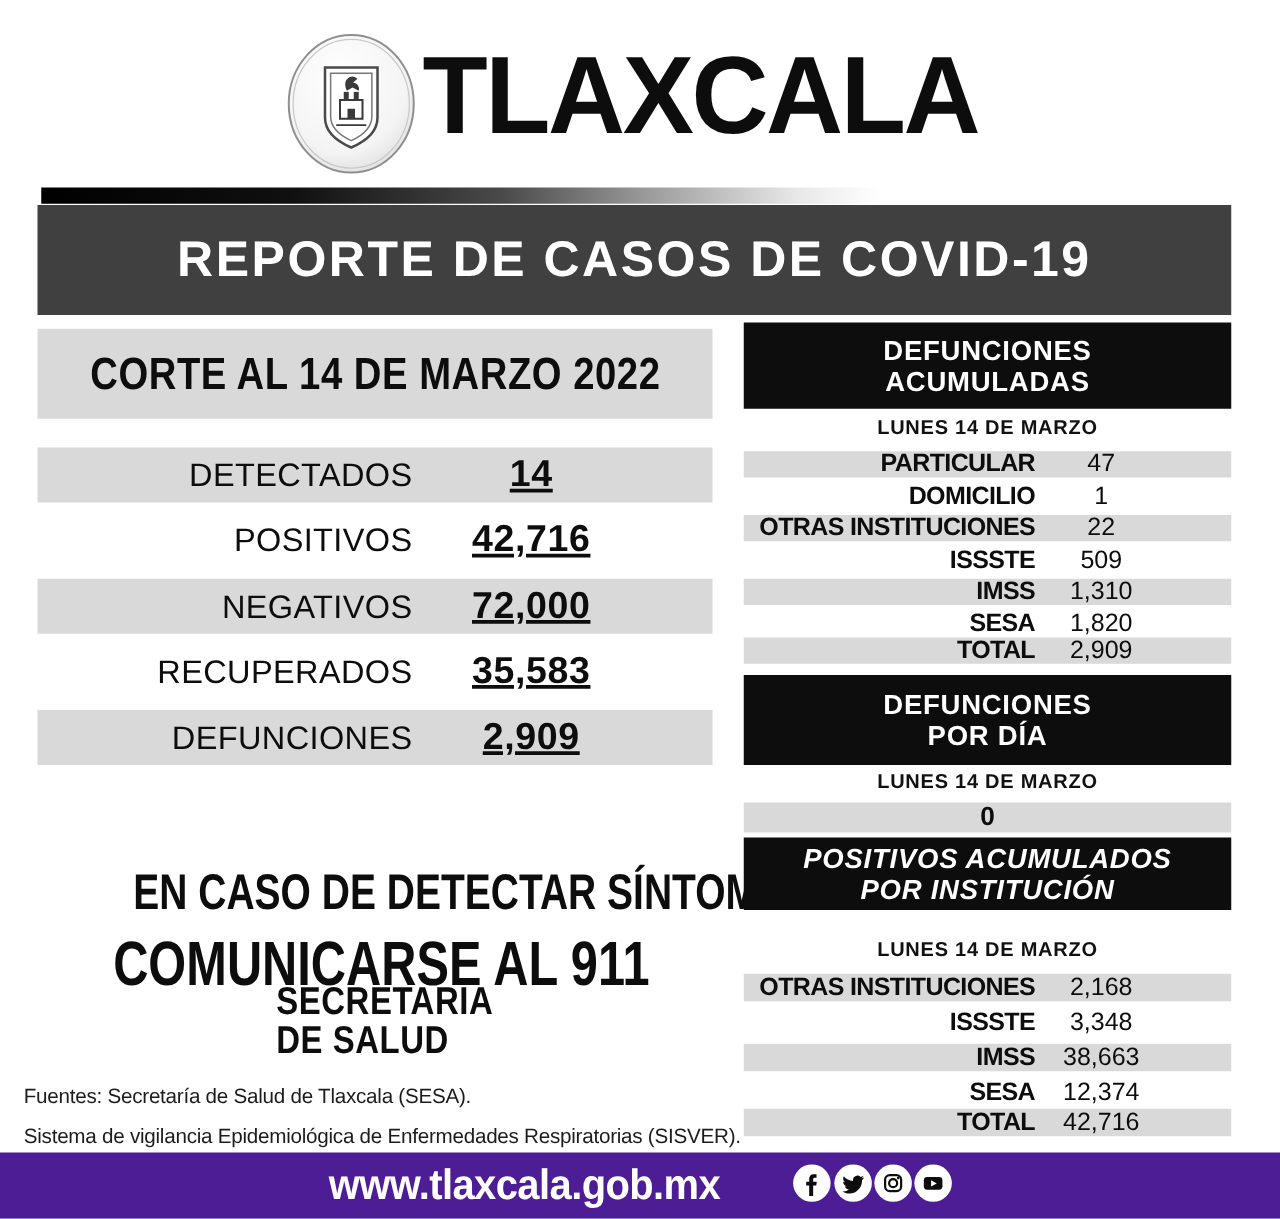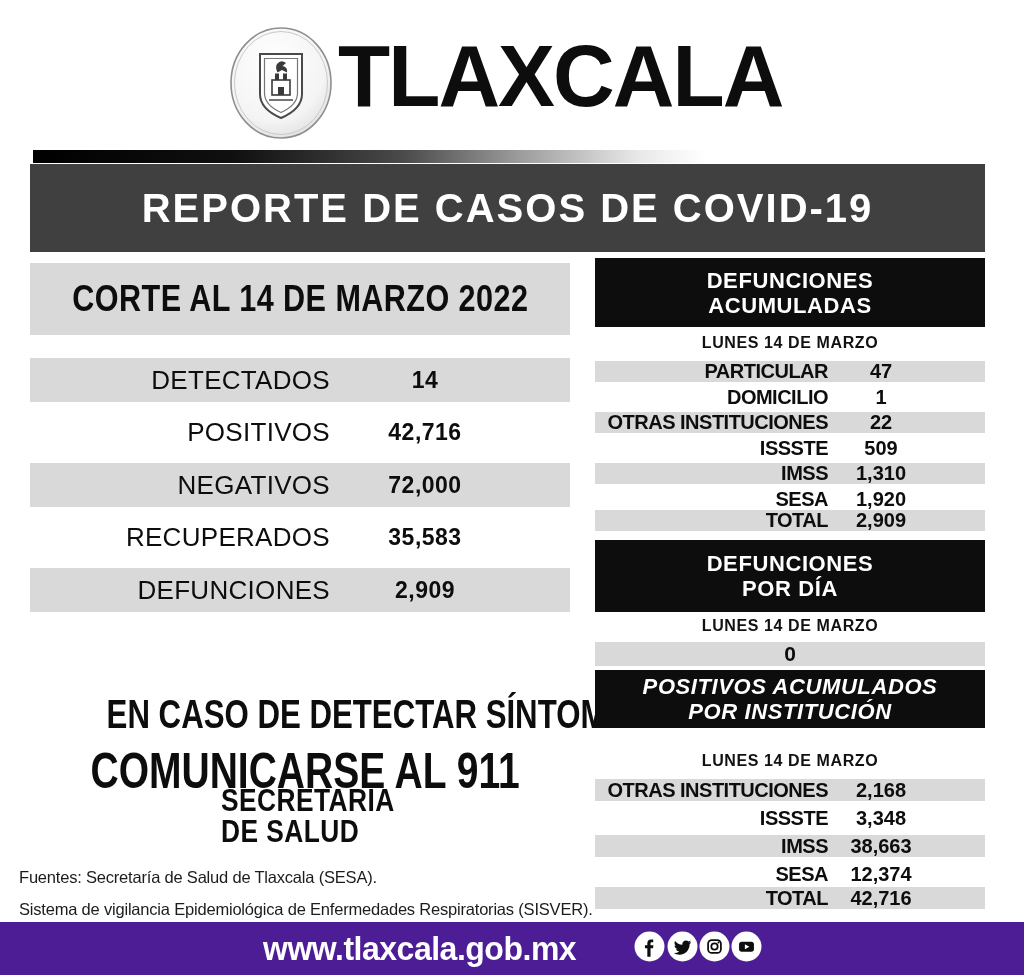--- a/index.html
+++ b/index.html
@@ -17,38 +17,38 @@
     background:linear-gradient(to right,#000 0%,#101010 30%,#4a4a4a 55%,#9a9a9a 72%,#e8e8e8 90%,#fff 100%);}
   
   #banner{left:30px;top:164px;width:955px;height:88px;background:#404040;display:flex;align-items:center;justify-content:center;}
   #banner .t{color:#fff;font-size:40px;font-weight:bold;letter-spacing:2px;white-space:nowrap;}
   
   #cutoff{left:30px;top:263px;width:540px;height:72px;background:#d9d9d9;display:flex;align-items:center;justify-content:center;}
   #cutoff .t{font-size:36px;font-weight:bold;letter-spacing:0.5px;transform:scaleX(0.85);white-space:nowrap;}
   .lrow{position:absolute;left:30px;width:540px;height:44px;}
   .lrow.shaded{background:#d9d9d9;}
   .llabel{position:absolute;right:240px;left:0;text-align:right;line-height:44px;font-size:26px;font-weight:normal;letter-spacing:0.3px;white-space:nowrap;}
-  .lvalue{position:absolute;left:300px;width:190px;text-align:center;line-height:44px;font-size:23px;font-weight:bold;letter-spacing:0.5px;}
+  .lvalue{position:absolute;left:300px;width:190px;text-align:center;line-height:44px;font-size:30px;font-weight:bold;letter-spacing:0.5px;text-decoration:underline;}
   #notice1{left:30px;top:692px;width:540px;text-align:center;line-height:44px;font-size:40px;font-weight:bold;white-space:nowrap;}
   #notice1 .t{display:inline-block;transform:scaleX(0.78);transform-origin:center;}
   #notice2{left:30px;top:746px;width:540px;text-align:center;line-height:50px;font-size:50px;font-weight:bold;white-space:nowrap;}
   #notice2 .t{display:inline-block;transform:scaleX(0.78);transform-origin:center;}
   #agency{left:221px;top:785px;font-size:31px;font-weight:bold;line-height:31px;letter-spacing:0.5px;transform:scaleX(0.85);transform-origin:left top;white-space:nowrap;}
   #sources{left:19px;top:862px;font-size:16.5px;line-height:31.5px;color:#1c1c1c;letter-spacing:-0.2px;white-space:nowrap;}
   
   .rhead{position:absolute;left:595px;width:390px;background:#0d0d0d;color:#fff;
     display:flex;flex-direction:column;align-items:center;justify-content:center;
     font-size:22px;font-weight:bold;line-height:25px;letter-spacing:0.6px;text-align:center;}
   .rdate{position:absolute;left:595px;width:390px;text-align:center;font-size:16px;font-weight:bold;letter-spacing:0.6px;color:#111;}
   .rrow{position:absolute;left:595px;width:390px;height:21px;}
   .rrow.shaded{background:#d9d9d9;}
   .rrow.h22{height:22px;}
   .rlabel{position:absolute;left:0;right:157px;text-align:right;line-height:21px;font-size:20px;font-weight:bold;letter-spacing:-0.5px;white-space:nowrap;}
   .h22 .rlabel,.h22 .rvalue{line-height:22px;}
-  .rvalue{position:absolute;left:236px;width:100px;text-align:center;line-height:21px;font-size:20px;font-weight:bold;}
+  .rvalue{position:absolute;left:236px;width:100px;text-align:center;line-height:21px;font-size:20px;font-weight:normal;}
   #zerobar{left:595px;top:642px;width:390px;height:24px;background:#d9d9d9;text-align:center;line-height:24px;font-size:21px;font-weight:bold;}
   
   #footer{left:0;top:922px;width:1024px;height:67px;background:#4c1d95;text-align:center;}
   #footer-url{position:absolute;left:263px;top:0;height:53px;line-height:53px;color:#fff;font-size:34px;font-weight:bold;letter-spacing:-0.5px;transform:scaleX(0.94);transform-origin:left center;white-space:nowrap;}
   .social{position:absolute;top:9px;width:31px;height:31px;}
 </style>
 </head>
 <body>
 
 <div id="canvas">
@@ -143,21 +143,21 @@
   <div class="rrow" style="top:438px;">
     <span class="rlabel">ISSSTE</span>
     <span class="rvalue">509</span>
   </div>
   <div class="rrow shaded" style="top:463px;">
     <span class="rlabel">IMSS</span>
     <span class="rvalue">1,310</span>
   </div>
   <div class="rrow" style="top:489px;">
     <span class="rlabel">SESA</span>
-    <span class="rvalue">1,920</span>
+    <span class="rvalue">1,820</span>
   </div>
   <div class="rrow shaded" style="top:510px;">
     <span class="rlabel">TOTAL</span>
     <span class="rvalue">2,909</span>
   </div>
 
   <div class="rhead" style="top:540px;height:72px;">
     <div>DEFUNCIONES</div>
     <div>POR DÍA</div>
   </div>

